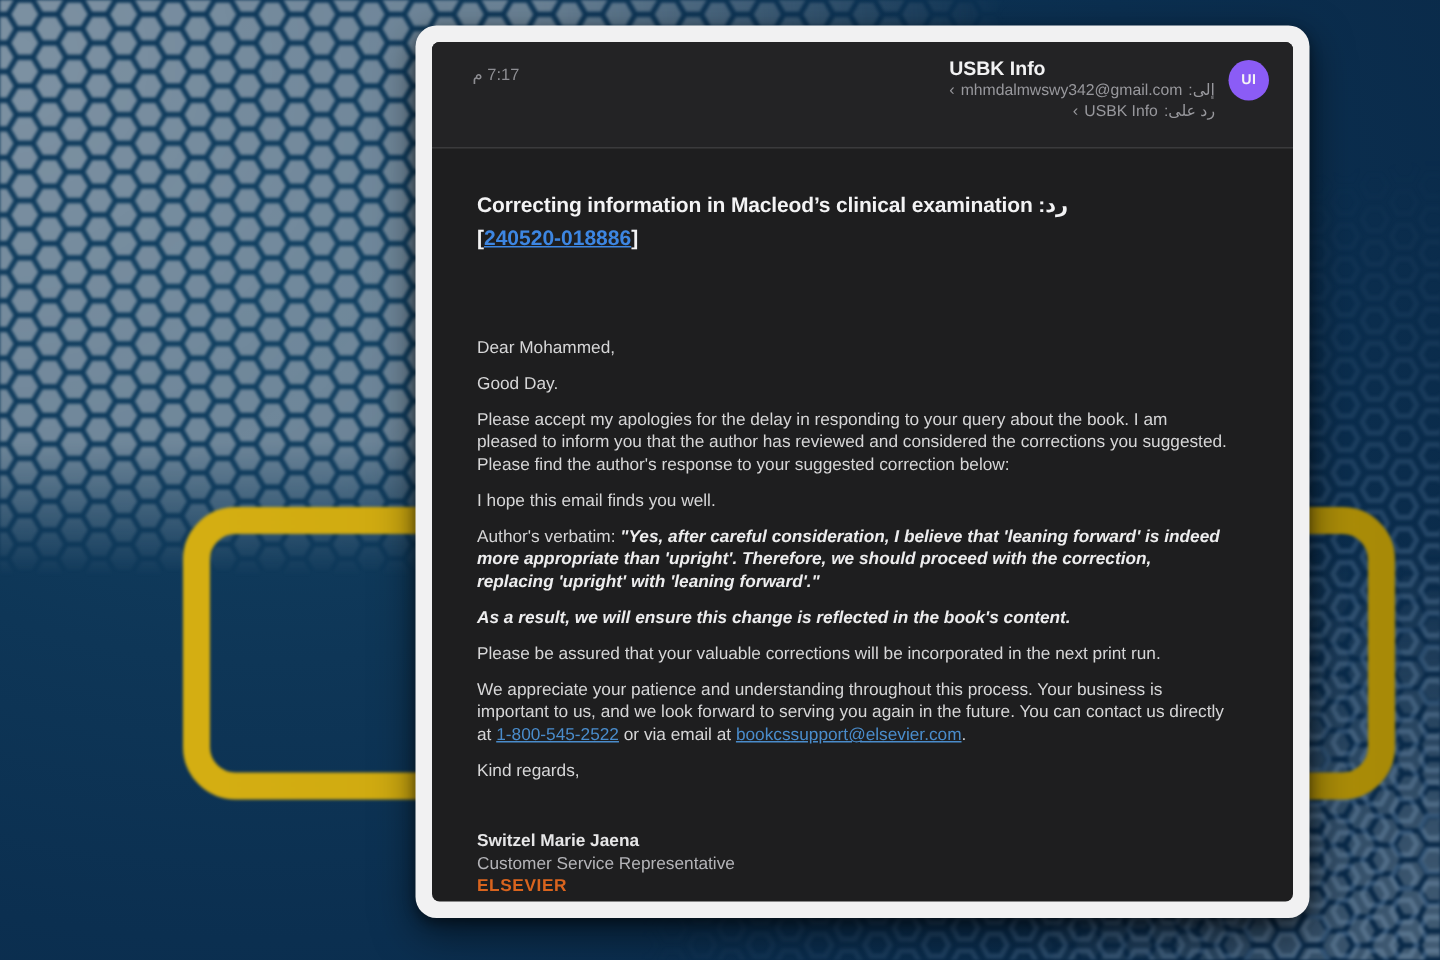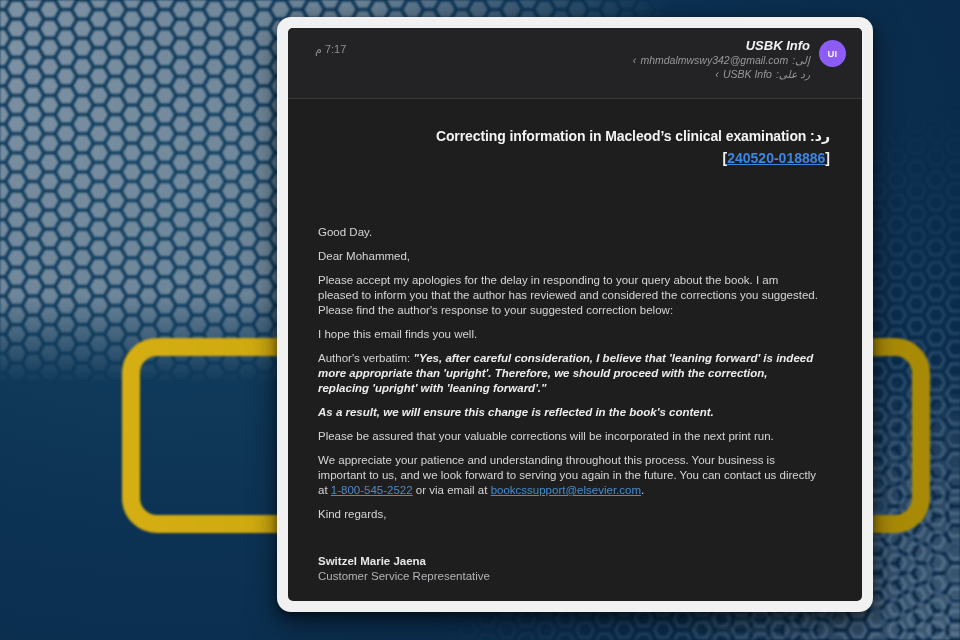--- a/index.html
+++ b/index.html
@@ -27,32 +27,32 @@
   }
   
   .email-header{
     position:relative;height:70px;background:#232325;
     border-bottom:1px solid #3a3a3c;
   }
   .time{
     position:absolute;left:27px;top:15px;font-size:11px;color:#8e8e93;direction:rtl;
   }
   .sender-block{position:absolute;top:9px;right:16px;display:flex;align-items:flex-start;gap:9px;}
-  .sender-lines{text-align:right;font-style:italic;}
+  .sender-lines{}
   .sender-name{font-size:13px;font-weight:bold;color:#f2f2f3;line-height:17px;}
   .meta-row{font-size:10.5px;color:#98989d;line-height:13.5px;display:flex;justify-content:flex-end;align-items:center;gap:4px;}
   .chev{font-size:11px;color:#98989d;}
   .avatar{
     width:27px;height:27px;border-radius:50%;background:#8b5cf6;margin-top:3px;
     color:#f4f4f5;font-size:9.5px;font-weight:bold;
     display:flex;align-items:center;justify-content:center;letter-spacing:.3px;
   }
   
   .subject-block{
-    margin:26px 32px 0 30px;text-align:right;
+    margin:26px 44px 0 30px;
     font-size:14px;font-weight:bold;color:#f3f3f4;line-height:22px;letter-spacing:-.1px;
   }
   .ref-link{color:var(--link-blue);text-decoration:underline;cursor:pointer;}
   
   .email-body{margin:56px 42px 0 30px;font-size:11.5px;line-height:15px;color:#d6d6d7;}
   .email-body p{margin:0 0 9px 0;}
   .bq{font-weight:bold;font-style:italic;color:#ededee;}
   .body-link{color:var(--link-blue-body);text-decoration:underline;cursor:pointer;}
   .sig-name{font-weight:bold;color:#e6e6e7;line-height:15px;margin-top:32px;}
   .sig-title{color:#b4b4b8;line-height:15px;}
@@ -152,27 +152,28 @@
       </div>
     </div>
 
     <div class="subject-block">
       <span>Correcting information in Macleod’s clinical examination</span>
       <span dir="rtl">رد:</span><br>
       <span>[</span><a class="ref-link">240520-018886</a><span>]</span>
     </div>
 
     <div class="email-body">
+      <p>Dear Mohammed,</p>
       <p>Good Day.</p>
-      <p>Dear Mohammed,</p>
       <p>Please accept my apologies for the delay in responding to your query about the book. I am pleased to inform you that the author has reviewed and considered the corrections you suggested. Please find the author's response to your suggested correction below:</p>
       <p>I hope this email finds you well.</p>
       <p><span>Author's verbatim: </span><span class="bq">"Yes, after careful consideration, I believe that 'leaning forward' is indeed more appropriate than 'upright'. Therefore, we should proceed with the correction, replacing 'upright' with 'leaning forward'."</span></p>
       <p class="bq">As a result, we will ensure this change is reflected in the book's content.</p>
       <p>Please be assured that your valuable corrections will be incorporated in the next print run.</p>
       <p><span>We appreciate your patience and understanding throughout this process. Your business is important to us, and we look forward to serving you again in the future. You can contact us directly at </span><a class="body-link">1-800-545-2522</a><span> or via email at </span><a class="body-link">bookcssupport@elsevier.com</a><span>.</span></p>
       <p>Kind regards,</p>
       <div class="sig-name">Switzel Marie Jaena</div>
       <div class="sig-title">Customer Service Representative</div>
+      <div class="sig-company">ELSEVIER</div>
     </div>
 
   </div>
 </div>
 
 </body></html>

